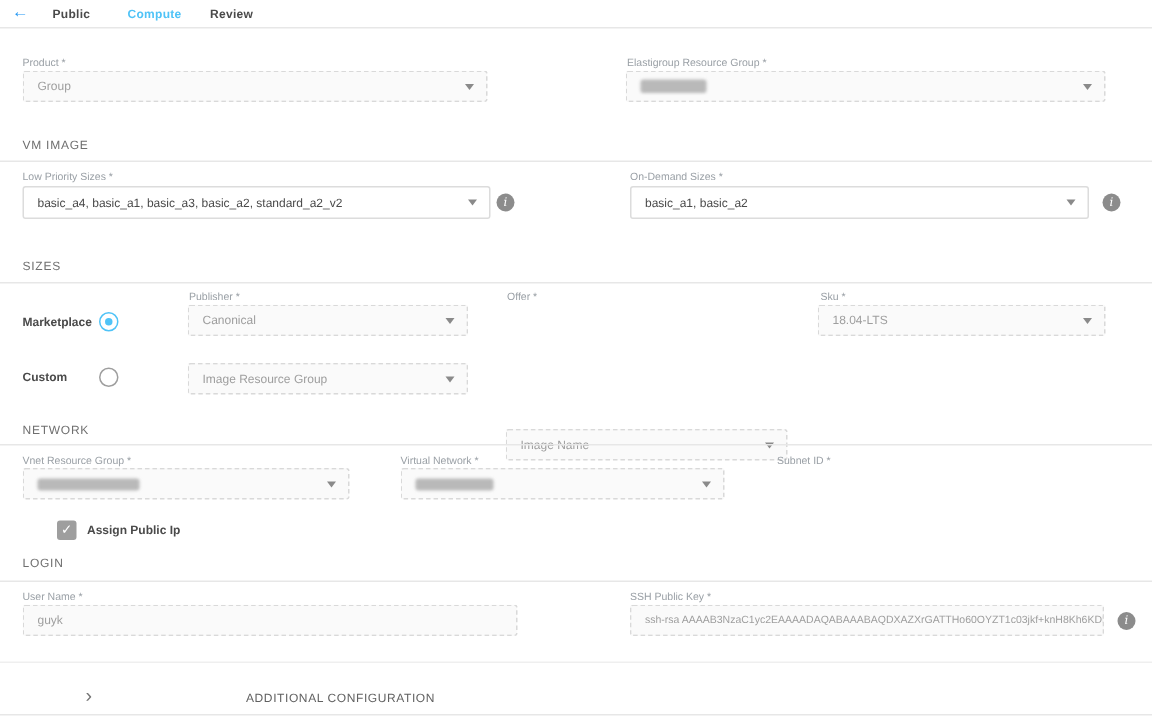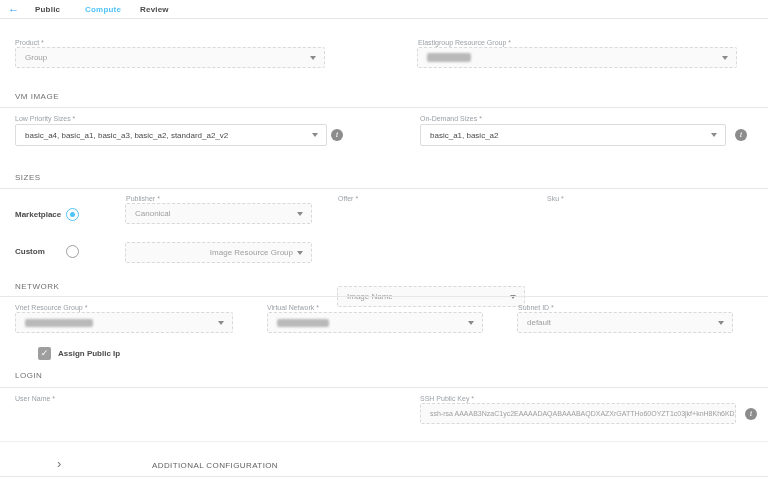--- a/index.html
+++ b/index.html
@@ -87,25 +87,29 @@
 
   <span class="flabel" style="left:126px; top:195px;">Publisher *</span>
   <div class="field disabled" style="left:125px; top:203px; width:187px;text-align:center;">
     <span>Canonical</span>
     <span class="caret"></span>
   </div>
 
   <span class="flabel" style="left:338px; top:195px;">Offer *</span>
 
   <span class="flabel" style="left:547px; top:195px;">Sku *</span>
+  <div class="field disabled" style="left:545px; top:203px; width:192px;">
+    <span>18.04-LTS</span>
+    <span class="caret"></span>
+  </div>
 
   <span class="rowlabel" style="left:15px; top:247px;">Custom</span>
   <span class="radio" style="left:66px; top:245px;"></span>
 
-  <div class="field disabled" style="left:125px; top:242px; width:187px;justify-content:flex-end;">
+  <div class="field disabled" style="left:125px; top:242px; width:187px;">
     <span>Image Resource Group</span>
     <span class="caret"></span>
   </div>
   <div class="field disabled" style="left:337px; top:242px; width:188px;margin-top:44px;">
     <span>Image Name</span>
     <span class="caret"></span>
   </div>
 
   <span class="section-title" style="left:15px; top:282px;">NETWORK</span>
   <div class="divider" style="top:296px;"></div>
@@ -116,37 +120,36 @@
     <span class="caret"></span>
   </div>
 
   <span class="flabel" style="left:267px; top:304px;">Virtual Network *</span>
   <div class="field disabled" style="left:267px; top:312px; width:216px;">
     <span class="blob" style="width:52px; height:8px;"></span>
     <span class="caret"></span>
   </div>
 
   <span class="flabel" style="left:518px; top:304px;">Subnet ID *</span>
-  <div class="field disabled" style="left:517px; top:312px; width:216px;">
-    <span>default</span>
-    <span class="caret"></span>
-  </div>
 
   <span class="checkbox" style="left:38px; top:347px;">✓</span>
   <span class="cb-label" style="left:58px; top:349px;">Assign Public Ip</span>
 
   <span class="section-title" style="left:15px; top:371px;">LOGIN</span>
   <div class="divider" style="top:387px;"></div>
 
   <span class="flabel" style="left:15px; top:395px;">User Name *</span>
+  <div class="field disabled" style="left:15px; top:403px; width:330px;">
+    <span>guyk</span>
+  </div>
 
   <span class="flabel" style="left:420px; top:395px;">SSH Public Key *</span>
   <div class="field disabled" style="left:420px; top:403px; width:316px; padding-right:4px;">
     <span class="ssh-text">ssh-rsa AAAAB3NzaC1yc2EAAAADAQABAAABAQDXAZXrGATTHo60OYZT1c03jkf+knH8Kh6KDFCwk</span>
   </div>
   <span class="info" style="left:745px; top:408px;">i</span>
 
   <div class="divider" style="top:441px; background:#efefef;"></div>
   <span class="chevron" style="left:57px; top:459px;">›</span>
-  <span class="add-title" style="left:152px; top:461px;">ADDITIONAL CONFIGURATION</span>
+  <span class="add-title" style="left:164px; top:461px;">ADDITIONAL CONFIGURATION</span>
   <div class="divider" style="top:476px;"></div>
 
 </div>
 
 </body></html>

